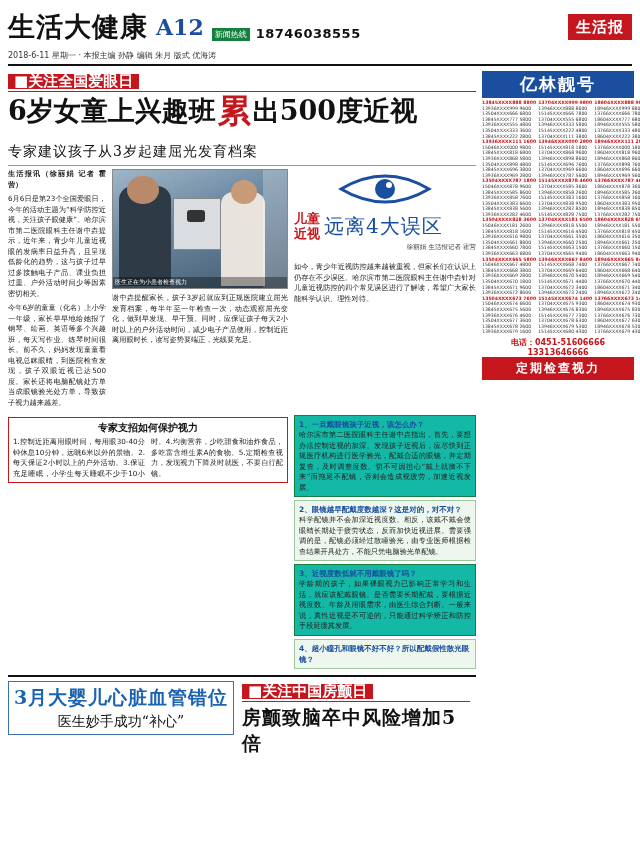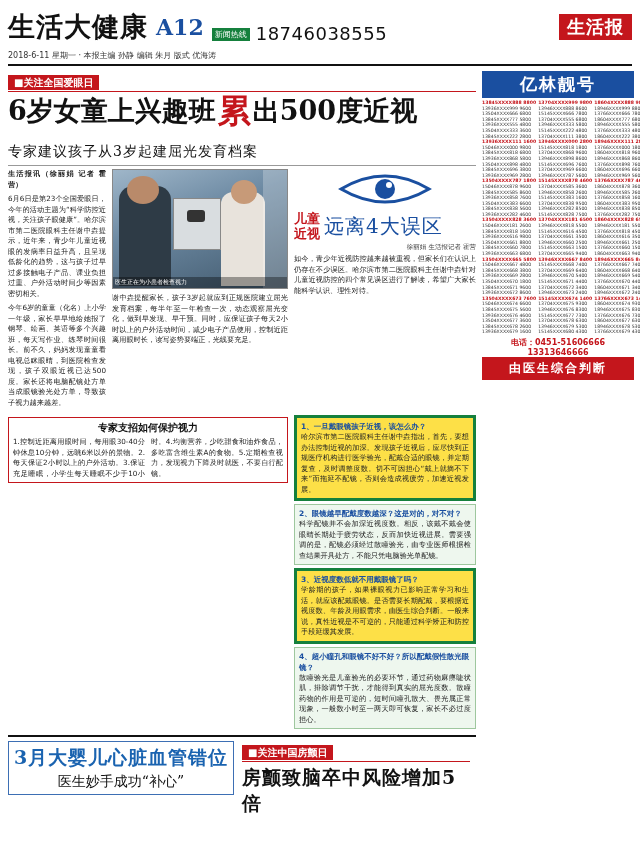--- a/index.html
+++ b/index.html
@@ -10,51 +10,51 @@
     color:#111;
     overflow:hidden;
   }
   .page{position:relative;width:640px;height:857px;box-sizing:border-box;padding:6px 8px;}
 
   
   .masthead{display:flex;align-items:center;height:42px;}
   .mh-title{font-family:"DejaVu Serif","Liberation Serif",serif;font-weight:bold;font-size:27px;letter-spacing:1px;color:#111;line-height:34px;}
   .mh-page{font-family:"DejaVu Serif",serif;font-weight:bold;font-size:22px;color:#1a4fa0;margin-left:8px;line-height:36px;}
   .mh-badge{background:#15803d;color:#fff;font-size:8px;padding:2px 3px;margin-left:8px;margin-top:14px;line-height:9px;}
-  .mh-phone{font-size:18px;font-weight:normal;margin-left:6px;margin-top:12px;letter-spacing:0.5px;}
+  .mh-phone{font-size:13px;font-weight:bold;margin-left:6px;margin-top:12px;letter-spacing:0.5px;}
   .mh-right{margin-left:auto;display:flex;align-items:flex-start;gap:4px;}
-  .mh-logo{background:#c4161c;color:#fff;font-family:"DejaVu Serif",serif;font-weight:bold;font-size:18px;padding:4px 8px;line-height:18px;letter-spacing:1px;}
+  .mh-logo{background:#c4161c;color:#fff;font-family:"DejaVu Serif",serif;font-weight:bold;font-size:15px;padding:4px 8px;line-height:18px;letter-spacing:1px;}
   .dateline{font-size:8px;color:#333;border-bottom:2px solid #111;padding-bottom:3px;margin-top:2px;}
 
   
   .cols{display:flex;gap:6px;margin-top:5px;}
   .main{width:468px;}
   .rail{width:152px;}
 
   
-  .sec-tag{display:inline-block;background:#c4161c;color:#fff;font-size:10px;font-weight:bold;padding:2px 6px;line-height:11px;}
+  .sec-tag{display:inline-block;background:#c4161c;color:#fff;font-size:15px;font-weight:bold;padding:2px 6px;line-height:11px;}
   .sec-tag-wrap{border-bottom:1px solid #c4161c;padding-bottom:1px;margin-bottom:3px;}
 
   .headline{font-family:"DejaVu Serif",serif;font-weight:bold;font-size:27px;line-height:32px;letter-spacing:0px;margin:3px 0 16px 0;display:flex;align-items:center;}
   .hl-red{color:#c4161c;font-size:33px;margin:0 2px;}
   .subhead{font-family:"DejaVu Serif",serif;font-size:14px;margin:5px 0 4px 0;letter-spacing:1px;}
 
   .rule-thin{border-top:1px solid #999;margin:3px 0;}
 
   
   .tcol{font-size:7.2px;line-height:10.5px;color:#222;text-align:justify;}
   .tcol p{margin:0 0 4px 0;}
 
   .photo{position:relative;background:linear-gradient(160deg,#9fb6c9 0%,#6d8aa3 40%,#41596d 100%);border:1px solid #888;}
   .photo .cap{position:absolute;left:0;bottom:0;right:0;font-size:6px;color:#fff;background:rgba(0,0,0,.35);padding:1px 2px;}
   .photo .fig{position:absolute;}
 
   .box-red{border:1px solid #c4161c;}
   .box-blue{border:1px solid #3d6fb4;}
-  .box-pink{background:#fde047;border:3px solid #15803d;}
+  .box-pink{background:#14b8a6;border:1px solid #15803d;}
   .box-green{background:#eef7ee;border:1px solid #9ec79e;}
   .eye-title{font-family:"DejaVu Serif",serif;font-weight:normal;font-size:20px;color:#1a4fa0;letter-spacing:1px;}
   .eye-kicker{font-family:"DejaVu Serif",serif;font-weight:bold;font-size:13px;color:#c4161c;line-height:15px;}
 
   .num-item{font-size:7.5px;line-height:11px;}
 
   .blue-head{font-family:"DejaVu Serif",serif;font-weight:bold;font-size:19px;color:#1a63b0;text-align:center;letter-spacing:1px;}
   .blue-sub{font-family:"DejaVu Serif",serif;font-size:14px;color:#111;text-align:center;margin-top:2px;}
 
   .red-head{font-family:"DejaVu Serif",serif;font-weight:bold;font-size:19px;color:#111;letter-spacing:1px;}
@@ -133,21 +133,21 @@
             <circle cx="52" cy="16" r="3" fill="#ffffff"></circle>
           </svg>
           <div style="display:flex;align-items:center;gap:4px;margin-top:2px;">
             <div style="">
               <div class="eye-kicker">儿童</div>
               <div class="eye-kicker">近视</div>
             </div>
             <div class="eye-title">远离4大误区</div>
           </div>
           <div style="text-align:right;font-size:6.5px;color:#444;margin-top:2px;">徐丽娟 生活报记者 霍营</div>
-          <div class="tcol" style="margin-top:2px;">
+          <div class="tcol" style="margin-top:10px;">
             <p>如今，青少年近视防控越来越被重视，但家长们在认识上仍存在不少误区。哈尔滨市第二医院眼科主任谢中垚针对儿童近视防控的四个常见误区进行了解读，希望广大家长能科学认识、理性对待。</p>
           </div>
         </div>
       </div>
 
       <div style="display:flex;gap:6px;margin-top:3px;">
         <div style="width:280px;">
           <div class="box-red" style="padding:3px 4px;margin-top:2px;">
             <div style="text-align:center;font-family:'DejaVu Serif',serif;font-weight:bold;font-size:10px;margin-bottom:2px;">专家支招如何保护视力</div>
             <div class="tcol" style="column-count:2;column-gap:6px;">1.控制近距离用眼时间，每用眼30-40分钟休息10分钟，远眺6米以外的景物。2.每天保证2小时以上的户外活动。3.保证充足睡眠，小学生每天睡眠不少于10小时。4.均衡营养，少吃甜食和油炸食品，多吃富含维生素A的食物。5.定期检查视力，发现视力下降及时就医，不要自行配镜。</div>
@@ -161,21 +161,20 @@
           <div class="box-green" style="padding:3px 4px;margin-bottom:3px;">
             <div class="num-item" style="font-weight:bold;color:#1a4fa0;">2、眼镜越早配戴度数越深？这是对的，对不对？</div>
             <div class="tcol">科学配镜并不会加深近视度数。相反，该戴不戴会使眼睛长期处于疲劳状态，反而加快近视进展。需要强调的是，配镜必须经过散瞳验光，由专业医师根据检查结果开具处方，不能只凭电脑验光单配镜。</div>
           </div>
           <div class="box-pink" style="padding:3px 4px;margin-bottom:3px;">
             <div class="num-item" style="font-weight:bold;color:#1a4fa0;">3、近视度数低就不用戴眼镜了吗？</div>
             <div class="tcol">学龄期的孩子，如果裸眼视力已影响正常学习和生活，就应该配戴眼镜。是否需要长期配戴，要根据近视度数、年龄及用眼需求，由医生综合判断。一般来说，真性近视是不可逆的，只能通过科学矫正和防控手段延缓其发展。</div>
           </div>
           <div class="box-green" style="padding:3px 4px;">
             <div class="num-item" style="font-weight:bold;color:#1a4fa0;">4、超小瞳孔和眼镜不好不好？所以配戴假性散光眼镜？</div>
-            <div class="tcol">散瞳验光是儿童验光的必要环节，通过药物麻痹睫状肌，排除调节干扰，才能得到真实的屈光度数。散瞳药物的作用是可逆的，短时间瞳孔散大、畏光属正常现象，一般数小时至一两天即可恢复，家长不必过度担心。</div>
           </div>
         </div>
       </div>
 
       <div style="border-top:2px solid #111;margin:6px 0 4px 0;"></div>
 
       <div style="display:flex;gap:8px;">
 
         <div style="width:226px;">
           <div class="box-blue" style="padding:3px 4px;">
@@ -326,17 +325,17 @@
             <div class="ad-line ad-red">13766XXXX673 1400</div>
             <div class="ad-line">18604XXXX674 9300</div>
             <div class="ad-line">18946XXXX675 8300</div>
             <div class="ad-line">13766XXXX676 7300</div>
             <div class="ad-line">18604XXXX677 6300</div>
             <div class="ad-line">18946XXXX678 5300</div>
             <div class="ad-line">13766XXXX679 4300</div>
           </div>
       </div>
       <div class="rail-phone">电话：0451-51606666  13313646666</div>
-      <div class="rail-bottom">由医生综合判断</div>
+      <div class="rail-bottom">定期检查视力</div>
     </div>
 
   </div>
 </div>
 
 </body></html>

